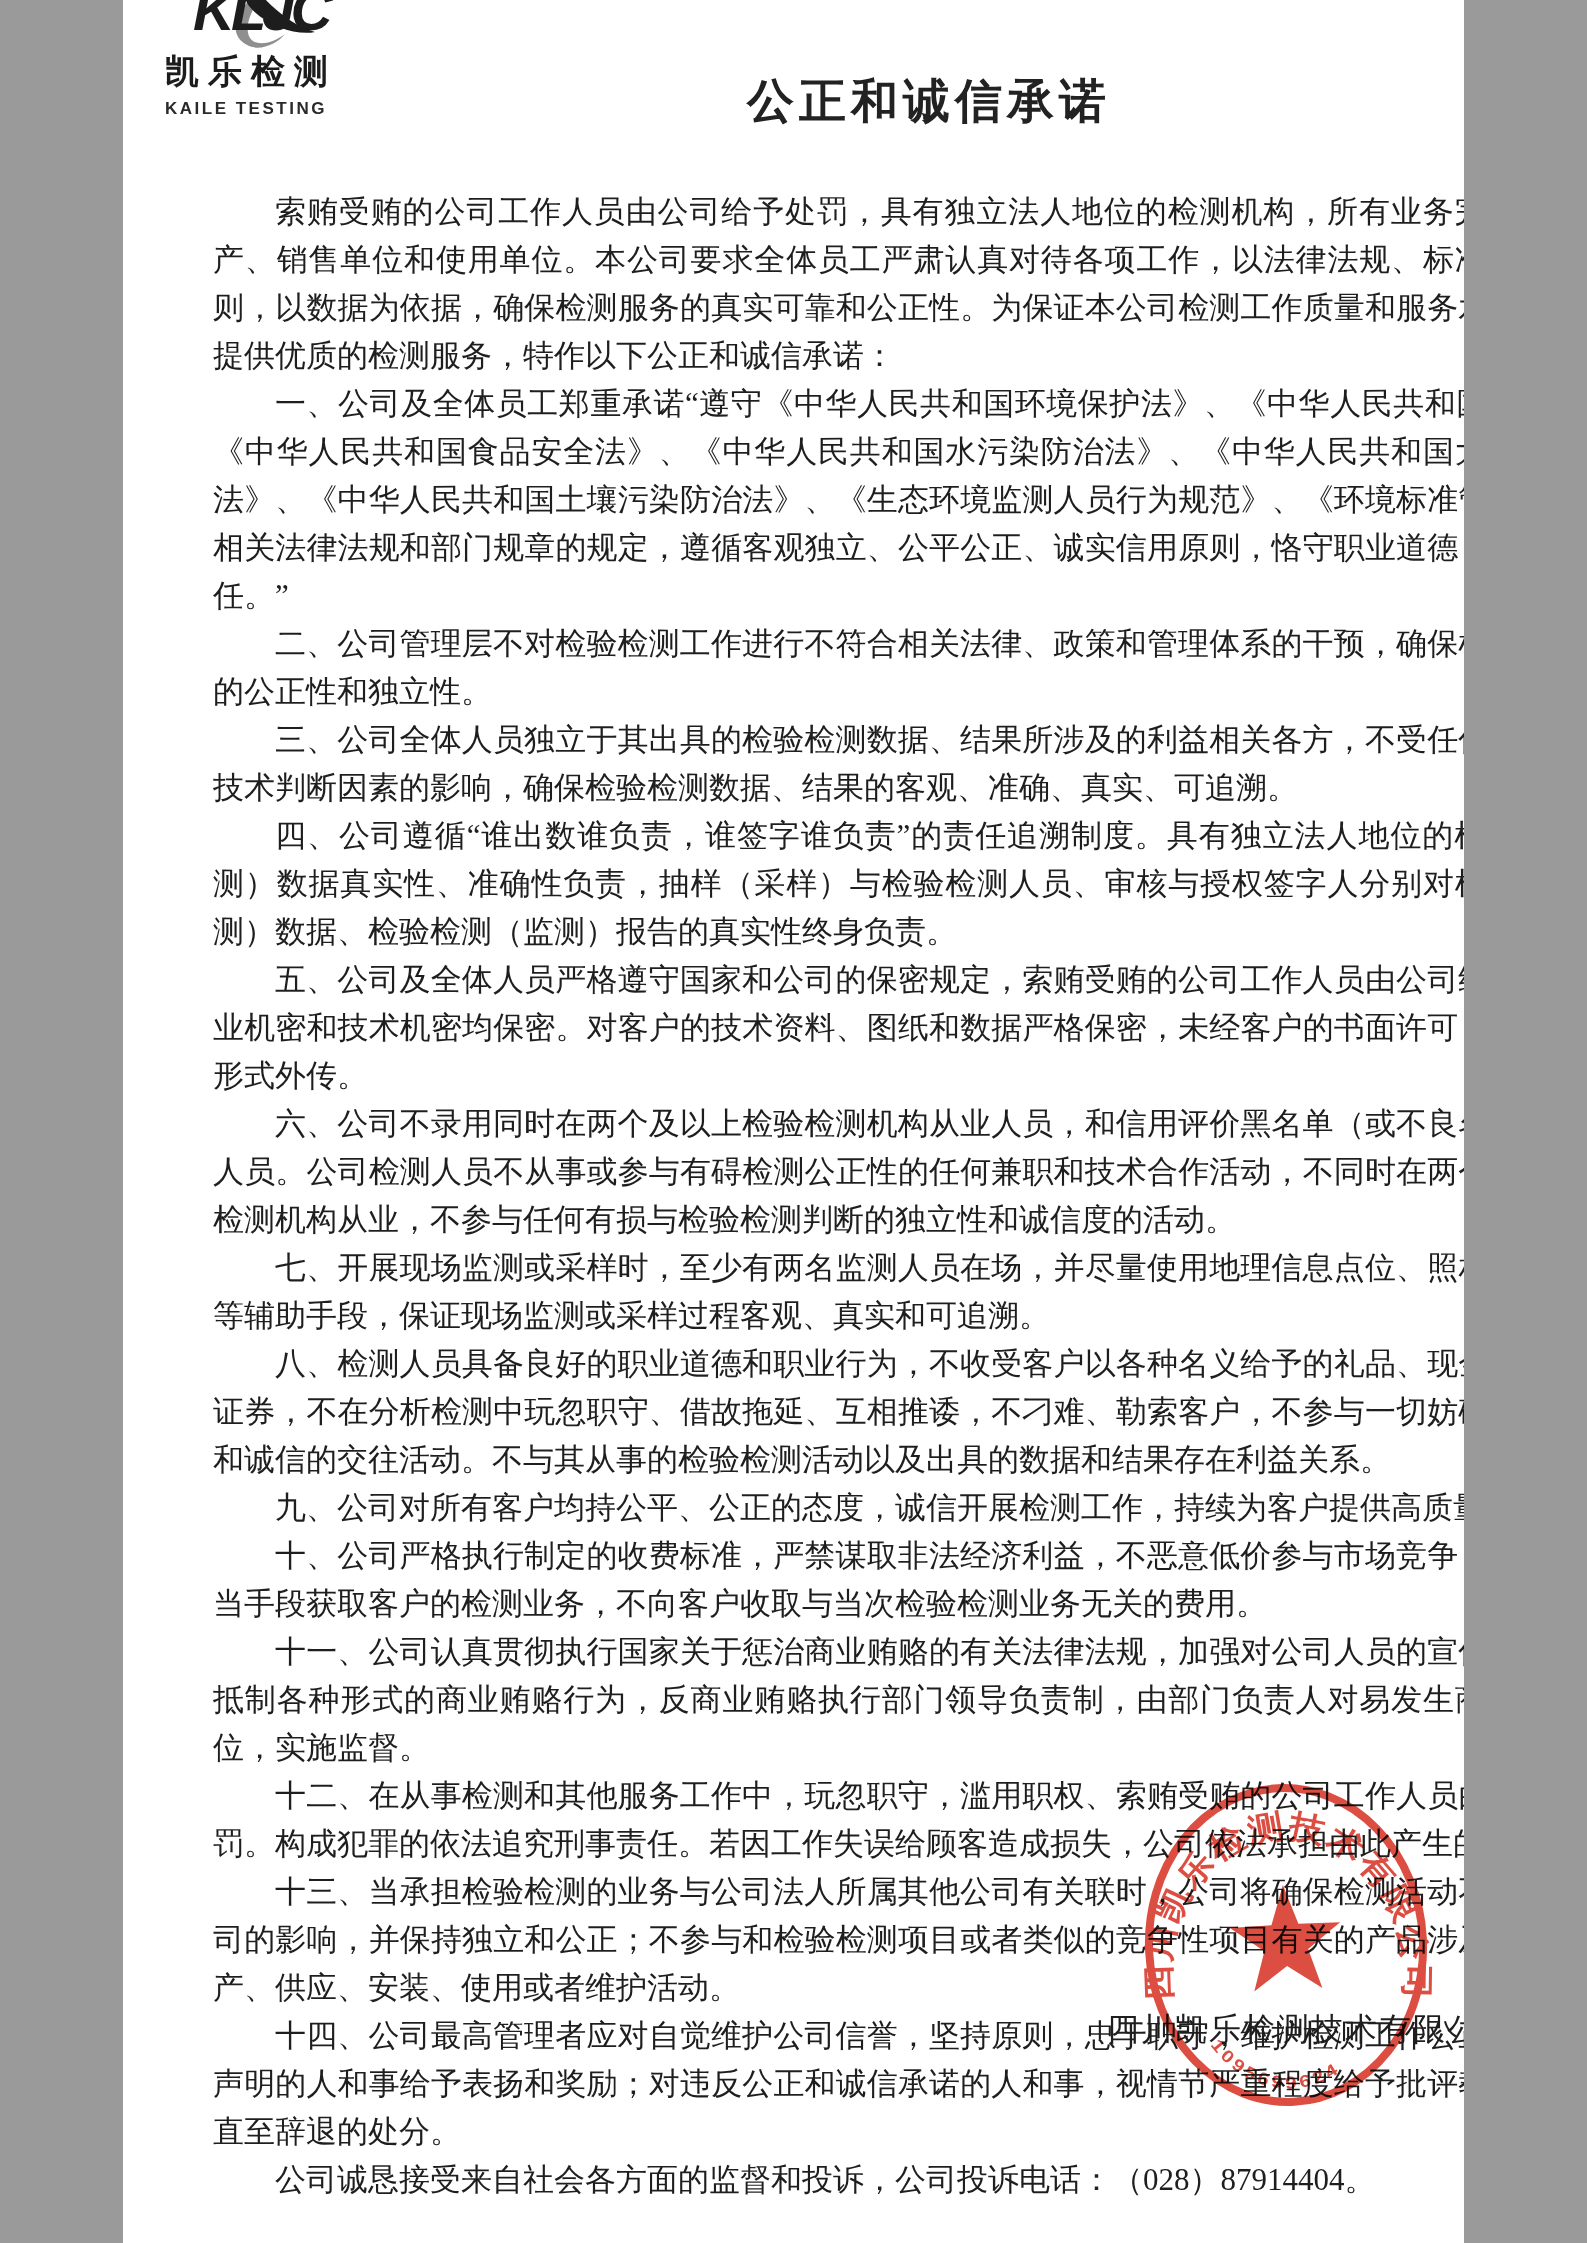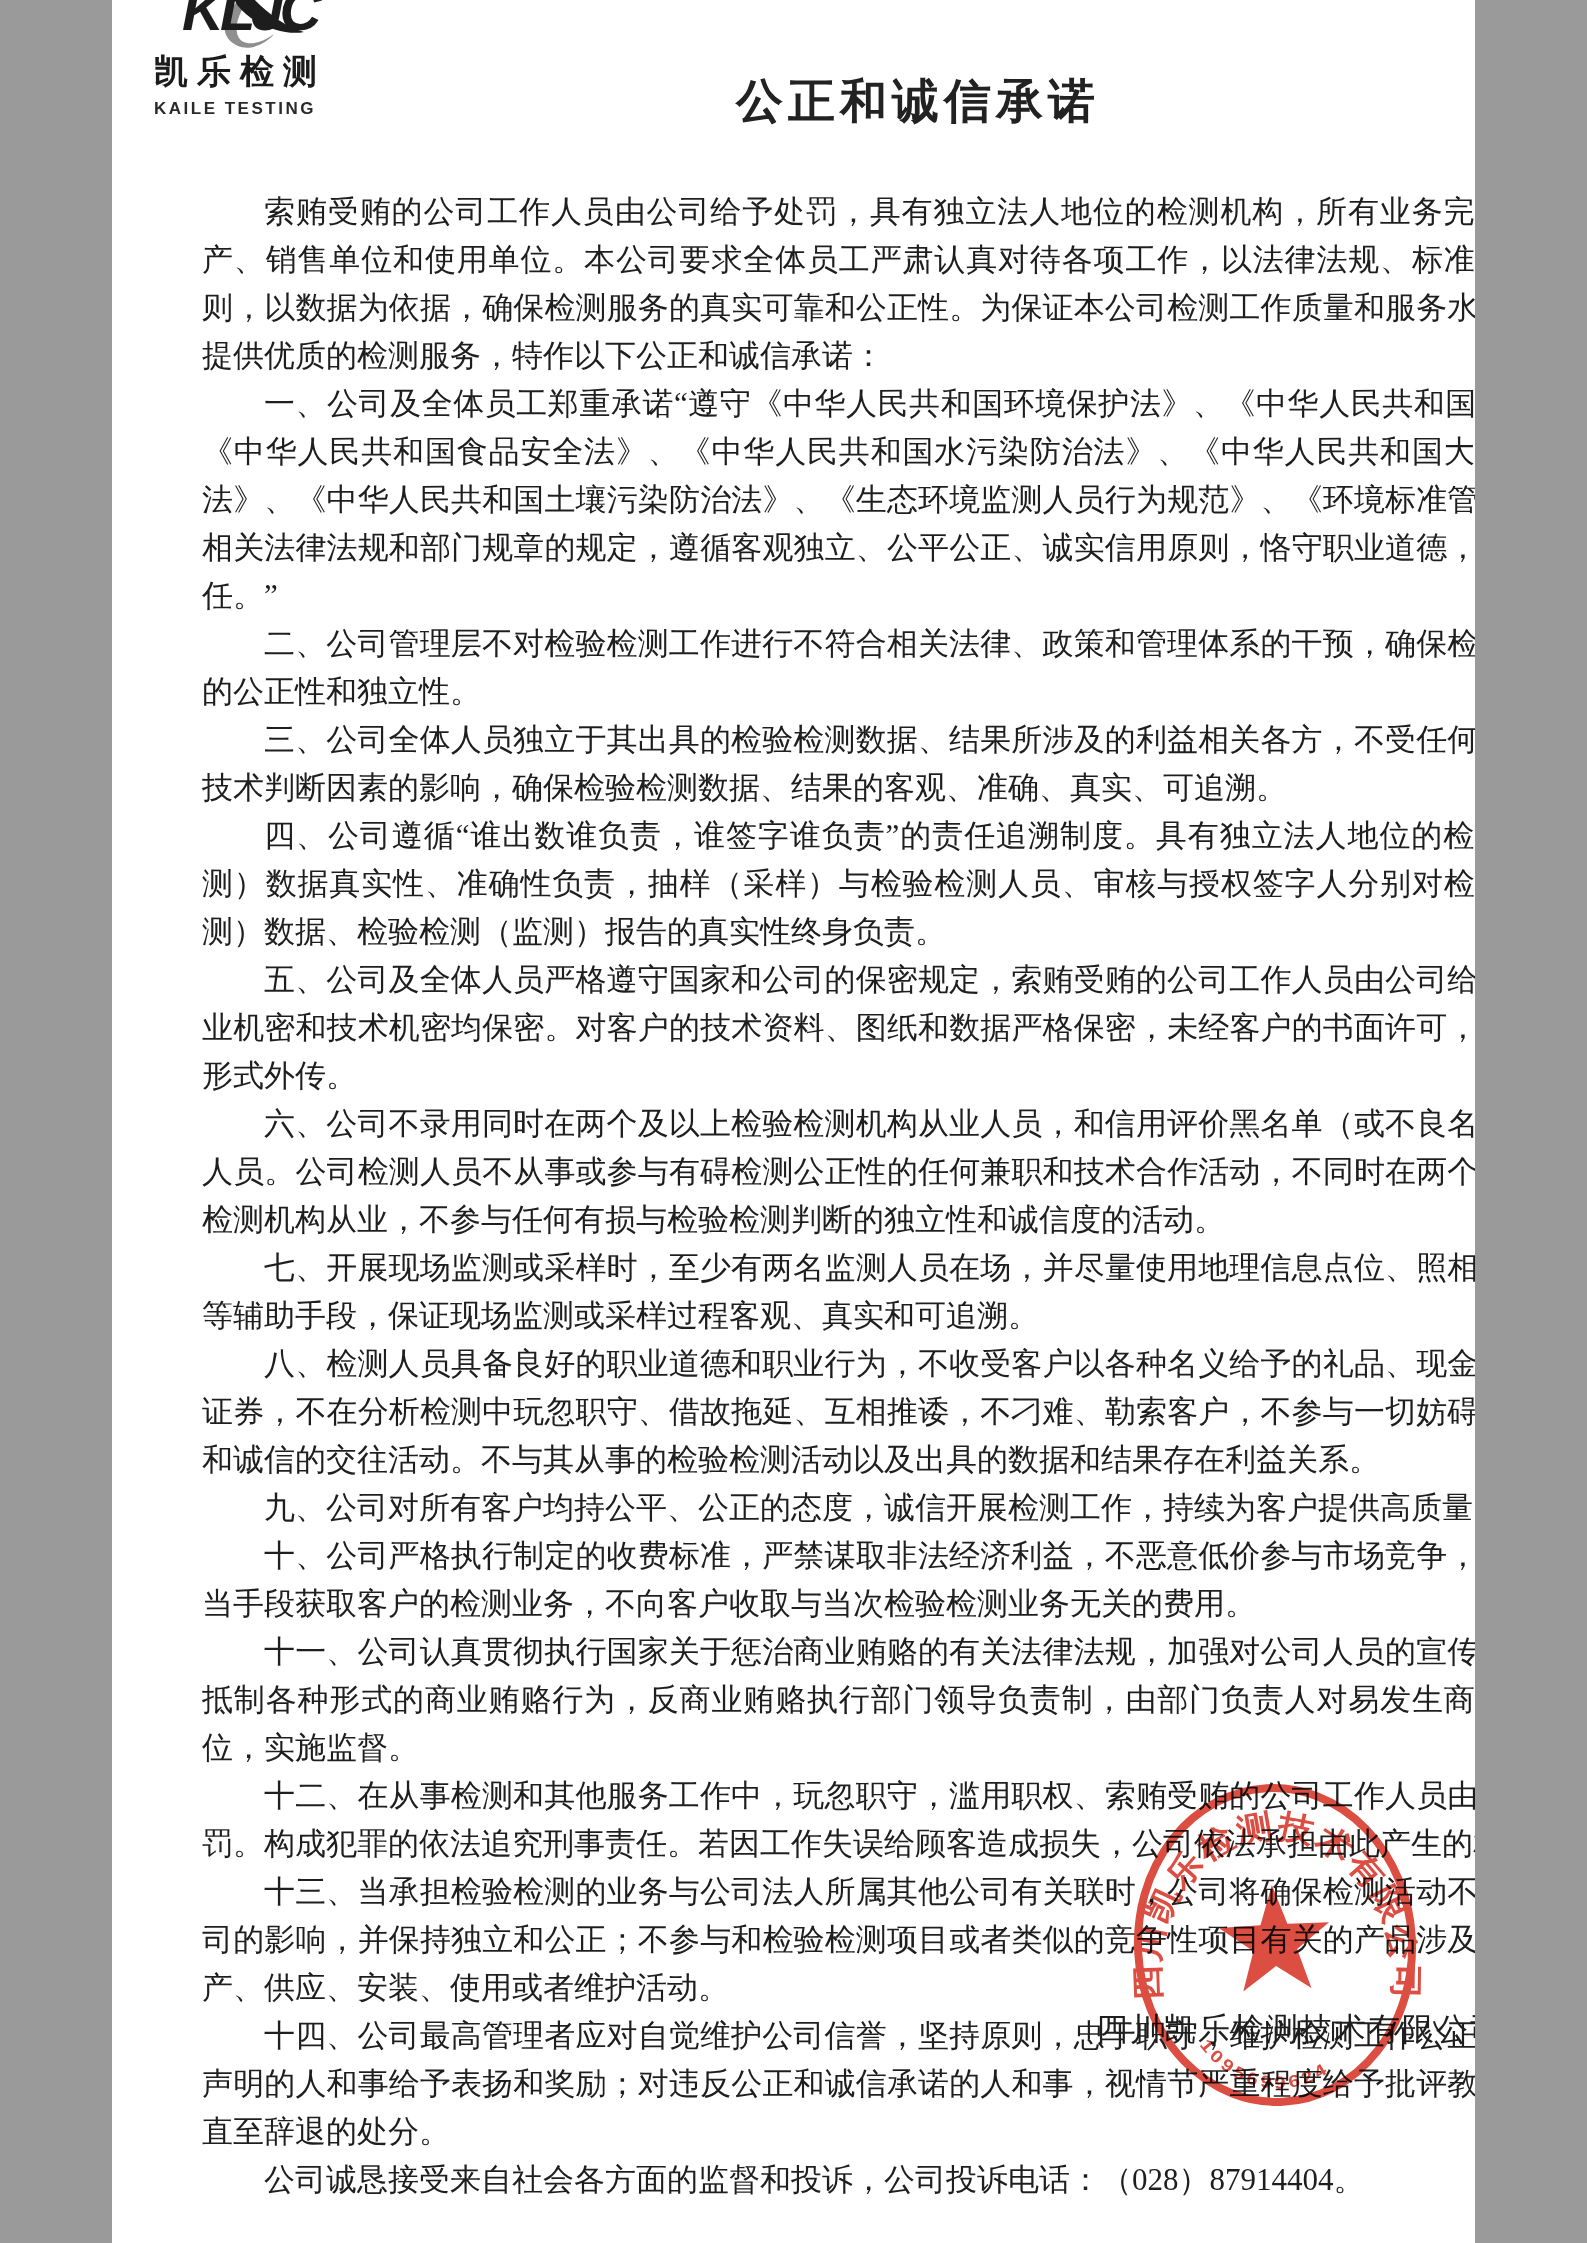--- a/index.html
+++ b/index.html
@@ -4,21 +4,20 @@
 <style>
   html,body{margin:0;padding:0;background:#9a9a9a;}
   .page{
     position:relative;
     width:1341px;height:2243px;
     margin:0 auto;
     background:#ffffff;
     font-family:"Liberation Serif","DejaVu Serif",serif;
     color:#1e1e1e;
     overflow:hidden;
-    padding-left:22px;
   }
   
   .logo{position:absolute;top:-10px;left:42px;width:240px;}
   .logo-mark{height:62px;overflow:hidden;}
   .logo-cn{
     font-family:"Liberation Sans","DejaVu Sans",sans-serif;
     font-weight:bold;font-size:34px;letter-spacing:9px;color:#1c1c1c;line-height:1.15;
   }
   .logo-en{
     font-family:"Liberation Sans","DejaVu Sans",sans-serif;

